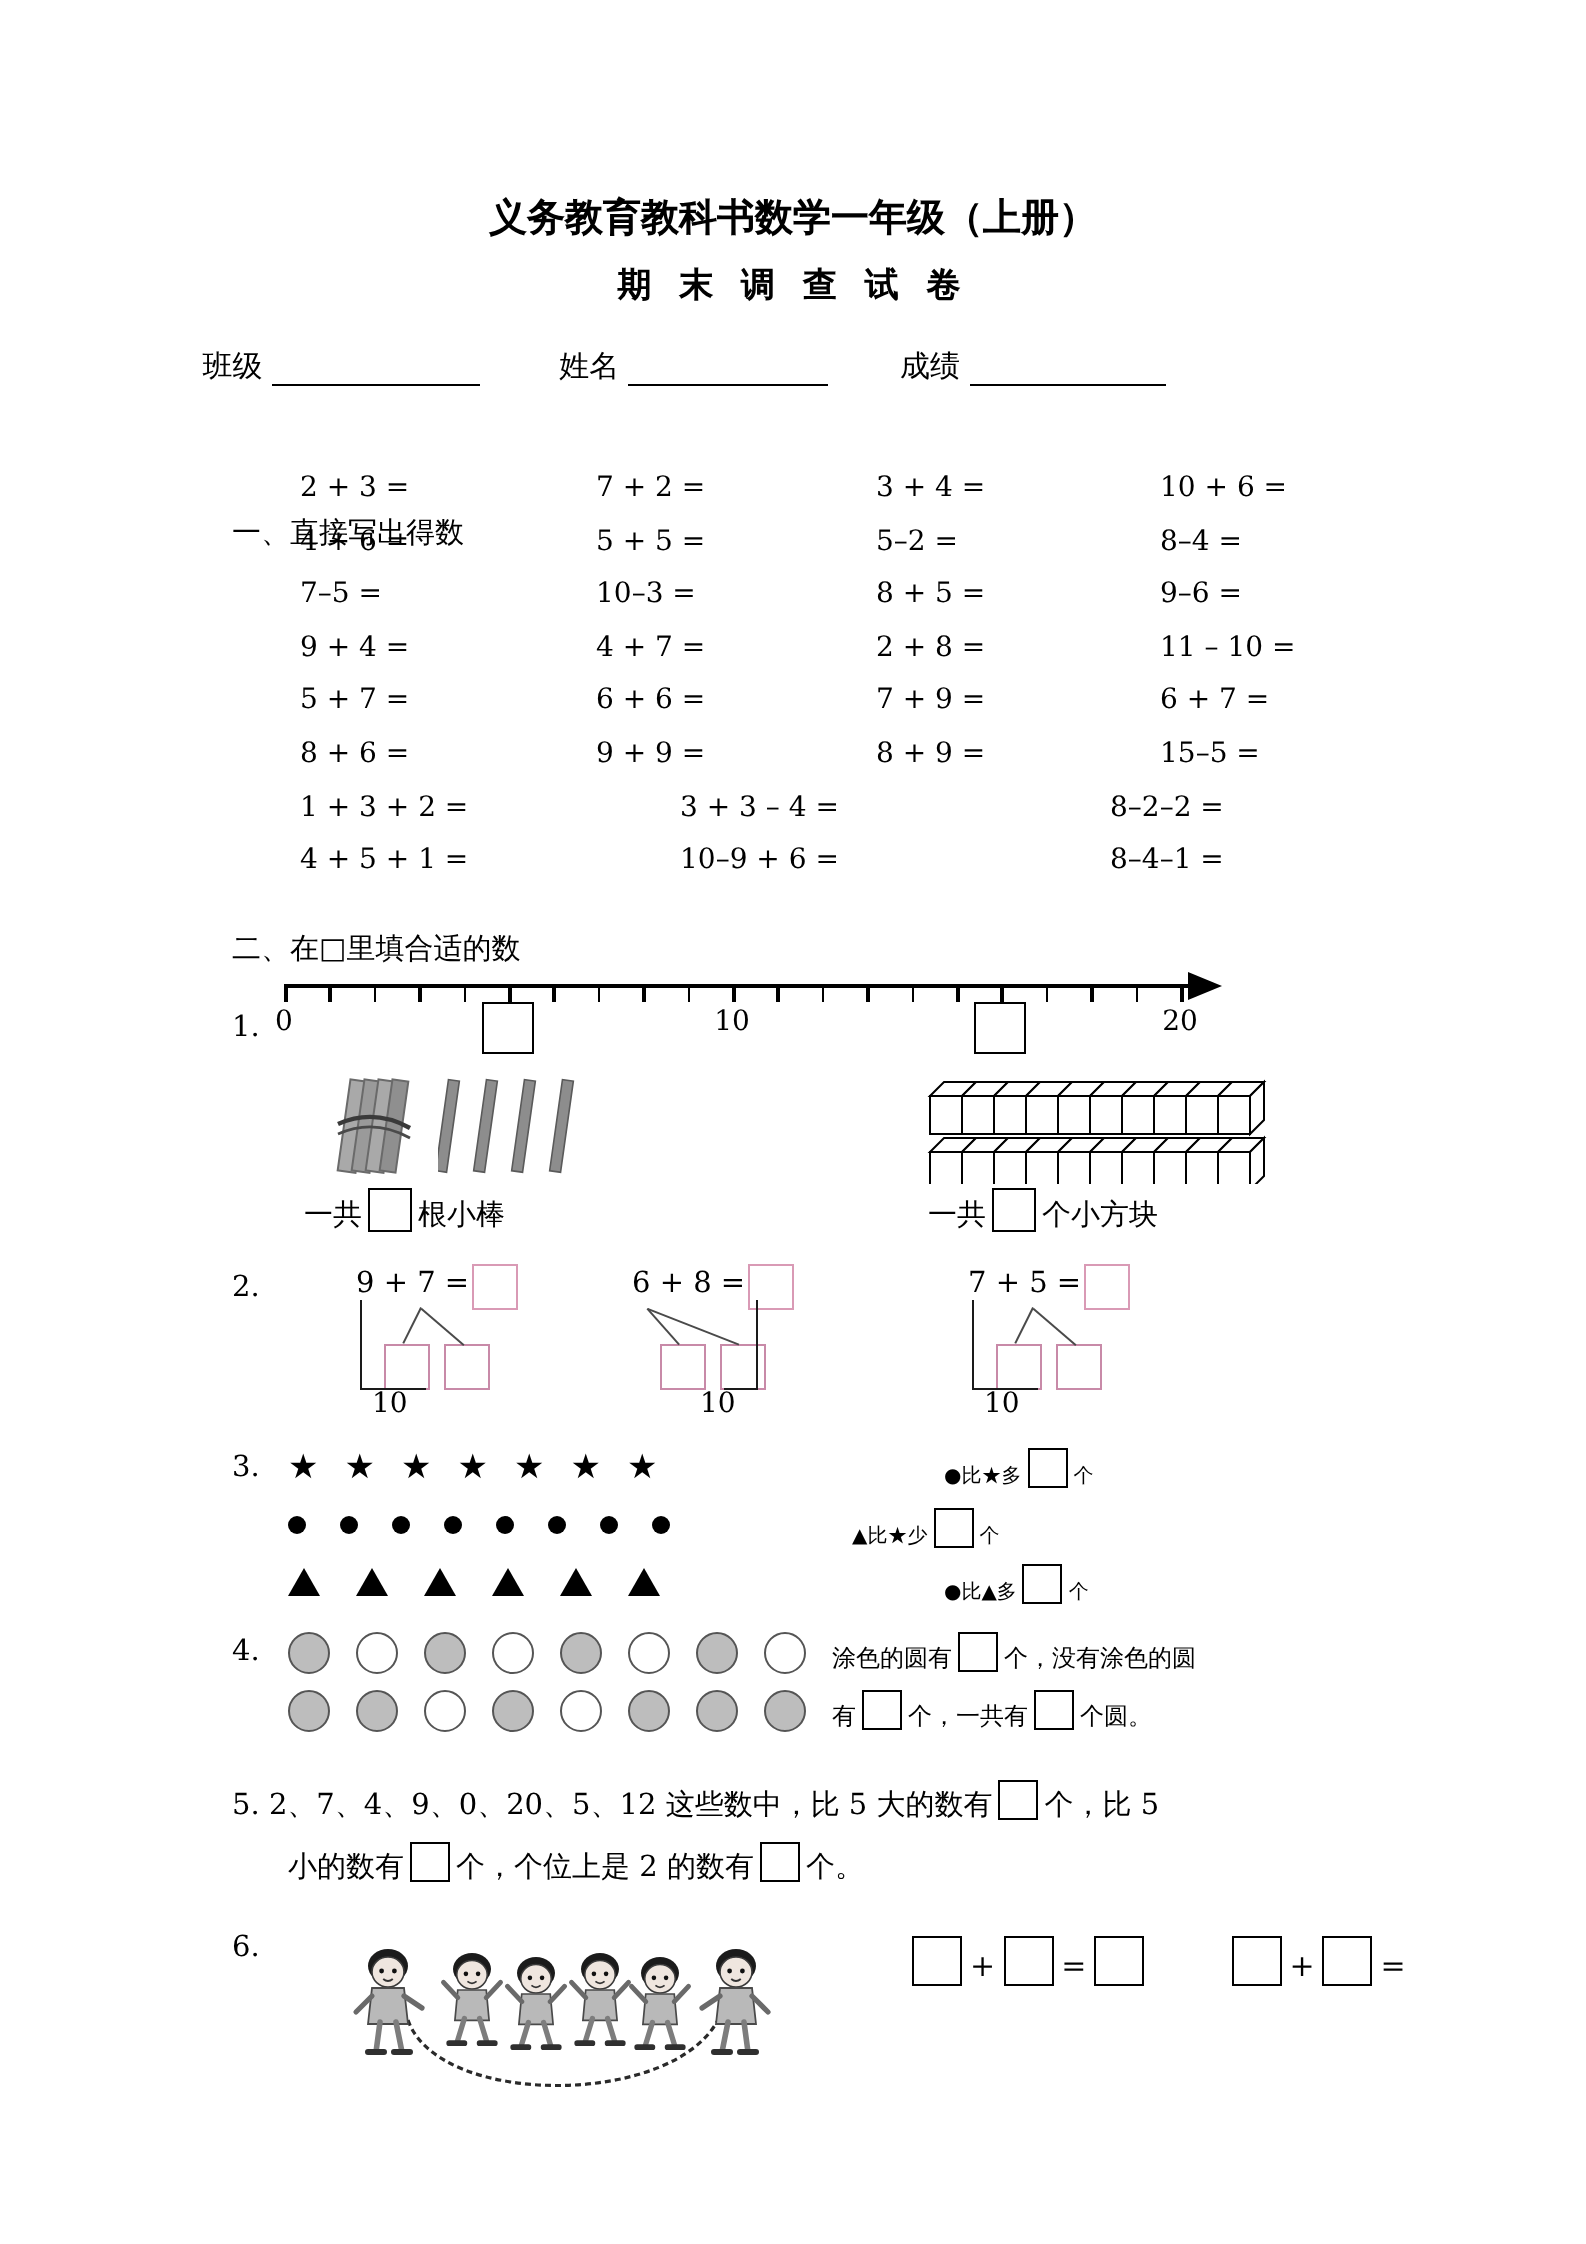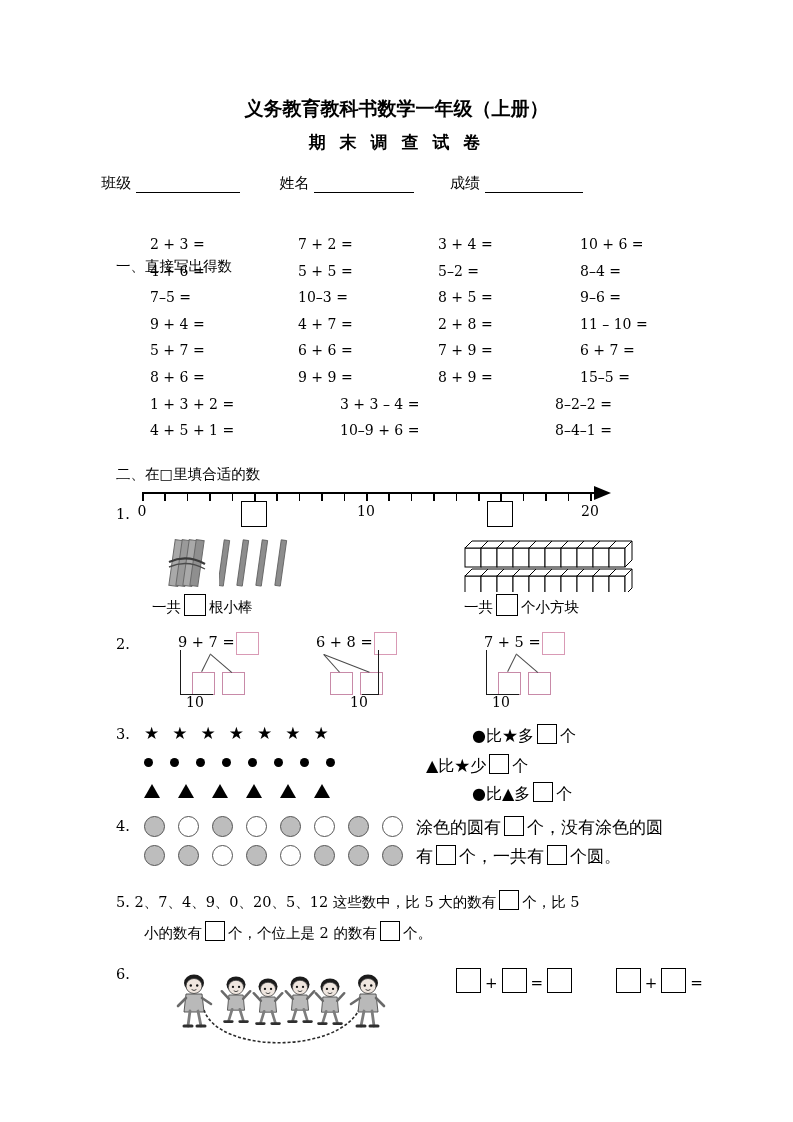--- a/index.html
+++ b/index.html
@@ -102,33 +102,33 @@
   .star { display:inline-block; font-size:17px; line-height:1; margin-right:13px; }
   .dot {
     display:inline-block; width:9px; height:9px; border-radius:50%;
     background:#000; margin-right:17px; vertical-align:2px;
   }
   .tri {
     display:inline-block; width:0;height:0; margin-right:18px;
     border-left:8px solid transparent; border-right:8px solid transparent;
     border-bottom:14px solid #000; vertical-align:-1px;
   }
-  .cmp { position:absolute; font-size:16px; white-space:nowrap;
+  .cmp { position:absolute; font-size:10px; white-space:nowrap;
          font-family:"DejaVu Serif","Liberation Serif",serif; }
 
   
   .q4 { position:absolute; left:116px; top:816px; width:580px; height:64px; }
   .q4num { position:absolute; left:0; top:2px; font-size:14.5px; }
   .circ-row { position:absolute; left:28px; white-space:nowrap; }
   .circ {
     display:inline-block; width:19px; height:19px; border-radius:50%;
     border:1.4px solid #555; background:#fff; margin-right:13px;
   }
   .circ.fill { background:#bdbdbd; }
-  .q4text { position:absolute; left:300px; font-size:17px; white-space:nowrap; }
+  .q4text { position:absolute; left:300px; font-size:12px; white-space:nowrap; }
 
   
   .q5 { position:absolute; left:116px; top:890px; width:580px; }
   .q5l { font-size:14.5px; white-space:nowrap; }
   .q5l.ind { margin-left:28px; }
 
   
   .q6 { position:absolute; left:116px; top:962px; width:580px; height:90px; }
   .q6num { position:absolute; left:0; top:4px; font-size:14.5px; }
   .kids { position:absolute; left:48px; top:0px; }

